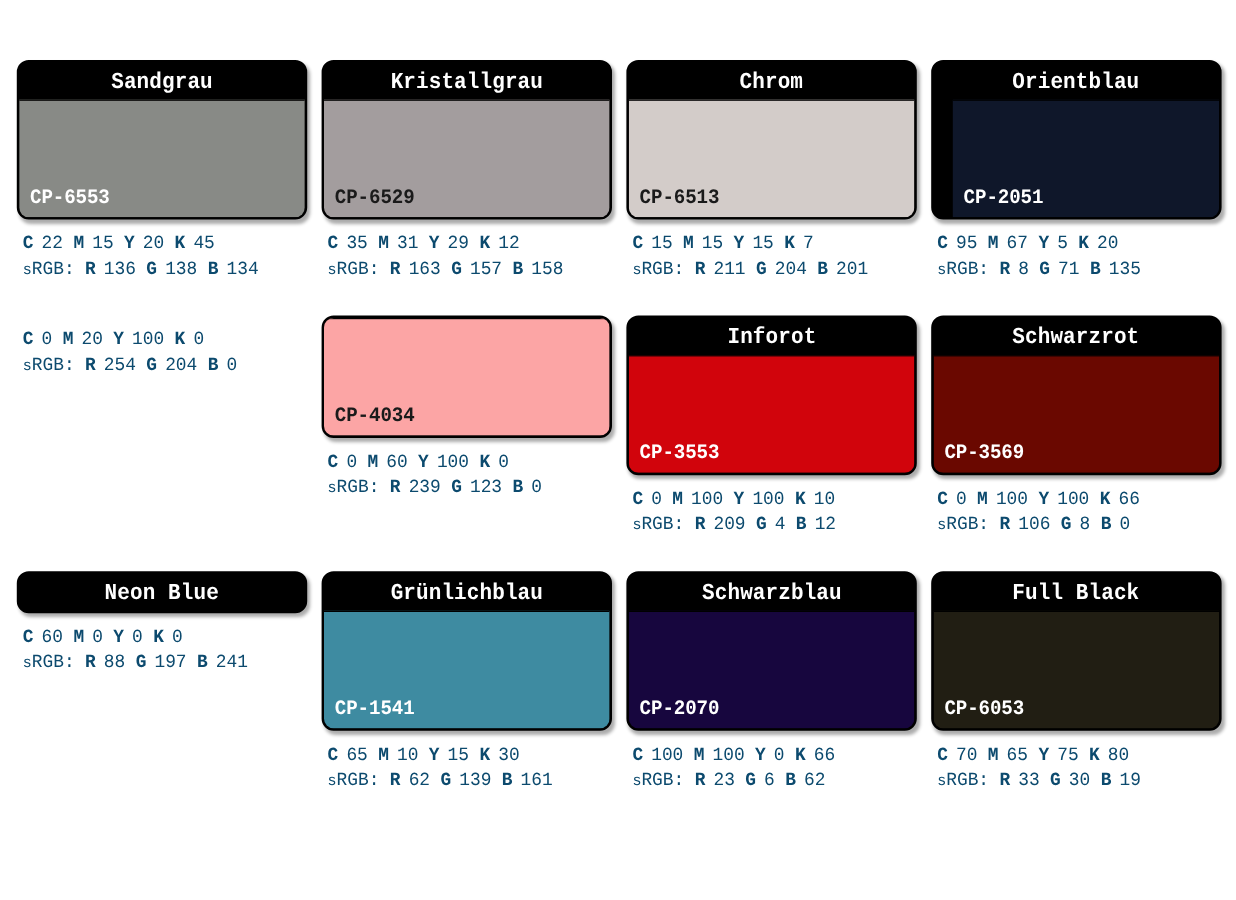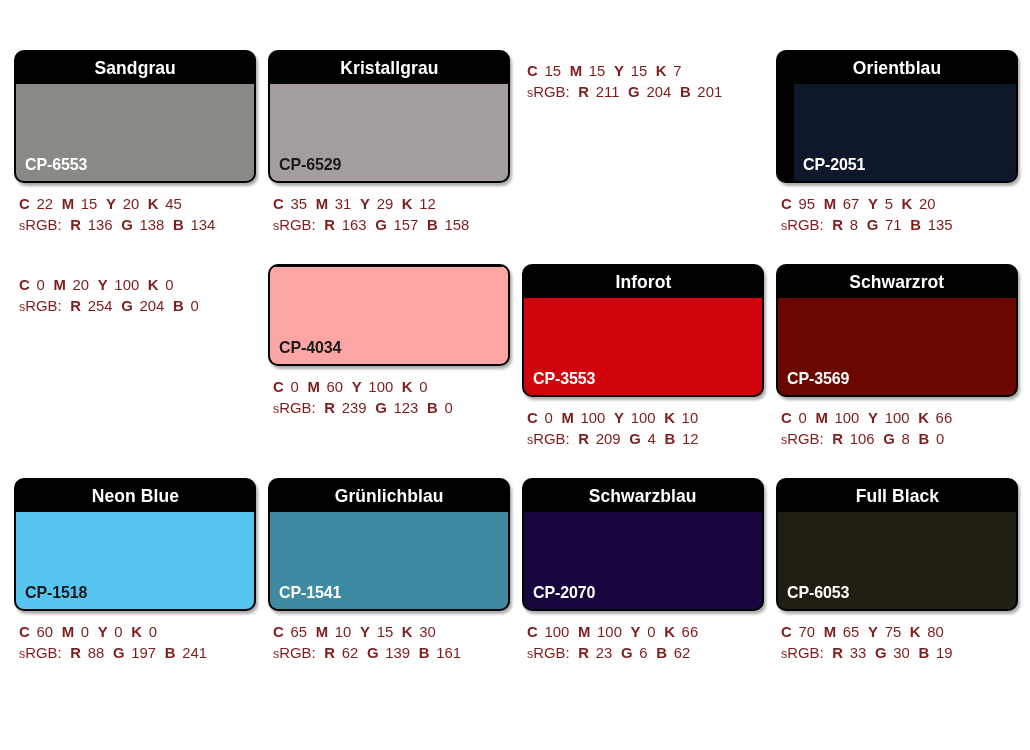--- a/index.html
+++ b/index.html
@@ -21,20 +21,21 @@
   }
   .grid {
     position: absolute;
     left: 14px;
     top: 50px;
     width: 1002px;
     display: grid;
     grid-template-columns: repeat(4, 238px);
     column-gap: 16px;
     row-gap: 28px;
+    font-family: Liberation Mono, monospace;
   }
   .card-cell {
     width: 238px;
   }
   
   .card {
     position: relative;
     width: 238px;
     border: 2px solid #000000;
     border-radius: 10px;
@@ -74,21 +75,21 @@
     transform-origin: left bottom;
     white-space: nowrap;
   }
   .code-light { color: #ffffff; }
   .code-dark  { color: #1a1a1a; }
 
   
   .values {
     margin-top: 10px;
     padding-left: 5px;
-    color: #7f1d1d;
+    color: #0c4a6e;
   }
   .val-line {
     font-size: 15.5px;
     line-height: 21px;
     white-space: nowrap;
     transform: scaleX(0.96);
     transform-origin: left center;
   }
   .chan {
     font-weight: bold;
@@ -133,20 +134,28 @@
           <div class="card-swatch" style="background: rgb(163, 157, 158);">
             <div class="swatch-code code-dark">CP-6529</div>
           </div>
         </div>
         <div class="values">
           <div class="val-line"><span class="chan">C</span><span class="sp"></span><span class="num">35</span><span class="sp-wide"></span><span class="chan">M</span><span class="sp"></span><span class="num">31</span><span class="sp-wide"></span><span class="chan">Y</span><span class="sp"></span><span class="num">29</span><span class="sp-wide"></span><span class="chan">K</span><span class="sp"></span><span class="num">12</span></div>
           <div class="val-line"><span class="prefix"><span class="small-s">s</span>RGB:</span><span class="sp-wide"></span><span class="chan">R</span><span class="sp"></span><span class="num">163</span><span class="sp-wide"></span><span class="chan">G</span><span class="sp"></span><span class="num">157</span><span class="sp-wide"></span><span class="chan">B</span><span class="sp"></span><span class="num">158</span></div>
         </div>
       </div>
       <div class="card-cell">
+        <div class="card">
+          <div class="card-header">
+            <div class="card-title">Chrom</div>
+          </div>
+          <div class="card-swatch" style="background: rgb(211, 204, 201);">
+            <div class="swatch-code code-dark">CP-6513</div>
+          </div>
+        </div>
         <div class="values">
           <div class="val-line"><span class="chan">C</span><span class="sp"></span><span class="num">15</span><span class="sp-wide"></span><span class="chan">M</span><span class="sp"></span><span class="num">15</span><span class="sp-wide"></span><span class="chan">Y</span><span class="sp"></span><span class="num">15</span><span class="sp-wide"></span><span class="chan">K</span><span class="sp"></span><span class="num">7</span></div>
           <div class="val-line"><span class="prefix"><span class="small-s">s</span>RGB:</span><span class="sp-wide"></span><span class="chan">R</span><span class="sp"></span><span class="num">211</span><span class="sp-wide"></span><span class="chan">G</span><span class="sp"></span><span class="num">204</span><span class="sp-wide"></span><span class="chan">B</span><span class="sp"></span><span class="num">201</span></div>
         </div>
       </div>
       <div class="card-cell">
         <div class="card">
           <div class="card-header">
             <div class="card-title">Orientblau</div>
           </div>
@@ -201,23 +210,20 @@
         </div>
         <div class="values">
           <div class="val-line"><span class="chan">C</span><span class="sp"></span><span class="num">0</span><span class="sp-wide"></span><span class="chan">M</span><span class="sp"></span><span class="num">100</span><span class="sp-wide"></span><span class="chan">Y</span><span class="sp"></span><span class="num">100</span><span class="sp-wide"></span><span class="chan">K</span><span class="sp"></span><span class="num">66</span></div>
           <div class="val-line"><span class="prefix"><span class="small-s">s</span>RGB:</span><span class="sp-wide"></span><span class="chan">R</span><span class="sp"></span><span class="num">106</span><span class="sp-wide"></span><span class="chan">G</span><span class="sp"></span><span class="num">8</span><span class="sp-wide"></span><span class="chan">B</span><span class="sp"></span><span class="num">0</span></div>
         </div>
       </div>
       <div class="card-cell">
         <div class="card">
           <div class="card-header">
             <div class="card-title">Neon Blue</div>
-          </div>
-          <div class="card-swatch" style="background: rgb(88, 197, 241);">
-            <div class="swatch-code code-dark">CP-1518</div>
           </div>
         </div>
         <div class="values">
           <div class="val-line"><span class="chan">C</span><span class="sp"></span><span class="num">60</span><span class="sp-wide"></span><span class="chan">M</span><span class="sp"></span><span class="num">0</span><span class="sp-wide"></span><span class="chan">Y</span><span class="sp"></span><span class="num">0</span><span class="sp-wide"></span><span class="chan">K</span><span class="sp"></span><span class="num">0</span></div>
           <div class="val-line"><span class="prefix"><span class="small-s">s</span>RGB:</span><span class="sp-wide"></span><span class="chan">R</span><span class="sp"></span><span class="num">88</span><span class="sp-wide"></span><span class="chan">G</span><span class="sp"></span><span class="num">197</span><span class="sp-wide"></span><span class="chan">B</span><span class="sp"></span><span class="num">241</span></div>
         </div>
       </div>
       <div class="card-cell">
         <div class="card">
           <div class="card-header">

